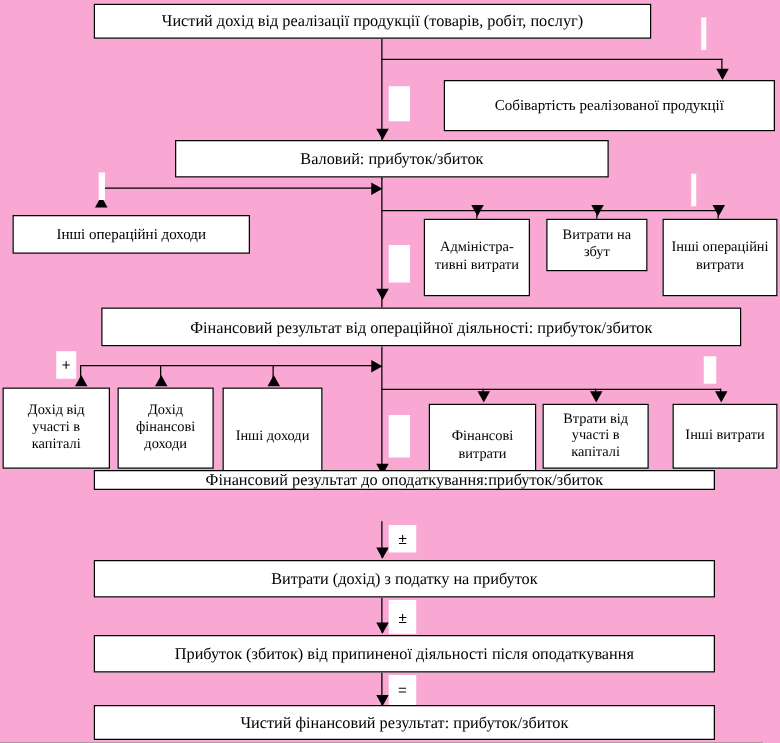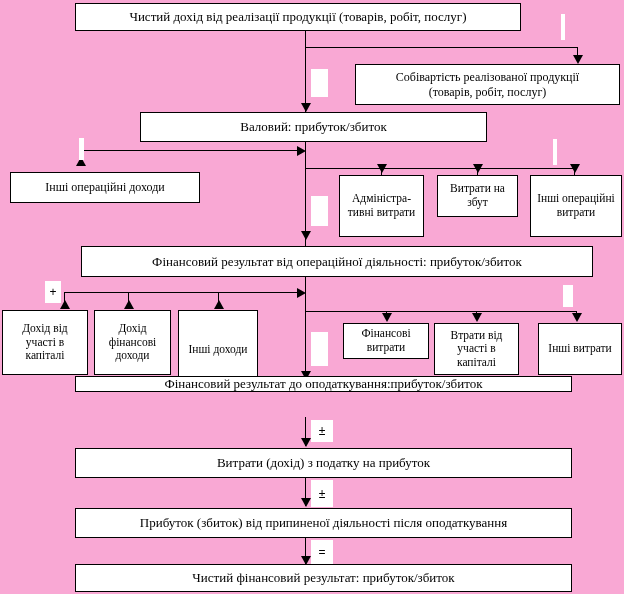--- a/index.html
+++ b/index.html
@@ -106,21 +106,20 @@
   <div class="hline" style="left:305px; top:47px; width:273px;"></div>
   <div class="vline" style="left:577px; top:47px; height:12px;"></div>
   <div class="arrow-down" style="left:573px; top:55px;"></div>
 
   <div class="chip" style="left:561px; top:14px; width:4px; height:26px;">
     <span></span>
   </div>
 
   <div class="box small" style="left:355px; top:64px; width:265px; height:41px; flex-direction:column;">
     <span>Собівартість реалізованої продукції</span>
-    <span>(товарів, робіт, послуг)</span>
   </div>
 
   <div class="chip" style="left:311px; top:69px; width:17px; height:28px;">
     <span></span>
   </div>
 
   <div class="box wide" style="left:140px; top:112px; width:347px; height:30px;">
     <span>Валовий: прибуток/збиток</span>
   </div>
 
@@ -206,21 +205,21 @@
   <div class="arrow-down" style="left:382px; top:313px;"></div>
   <div class="vline" style="left:476px; top:311px; height:8px;"></div>
   <div class="arrow-down" style="left:472px; top:313px;"></div>
   <div class="vline" style="left:576px; top:311px; height:8px;"></div>
   <div class="arrow-down" style="left:572px; top:313px;"></div>
 
   <div class="chip" style="left:563px; top:285px; width:10px; height:22px;">
     <span></span>
   </div>
 
-  <div class="box tiny" style="left:343px; top:323px; width:86px; height:36px;">
+  <div class="box tiny" style="left:343px; top:323px; width:86px; height:68px;">
     <span>Фінансові витрати</span>
   </div>
   <div class="box tiny" style="left:434px; top:323px; width:85px; height:52px;justify-content:center;">
     <span>Втрати від участі в капіталі</span>
   </div>
   <div class="box tiny" style="left:538px; top:323px; width:84px; height:52px;">
     <span>Інші витрати</span>
   </div>
 
   <div class="box wide" style="left:75px; top:376px; width:497px; height:16px;">

